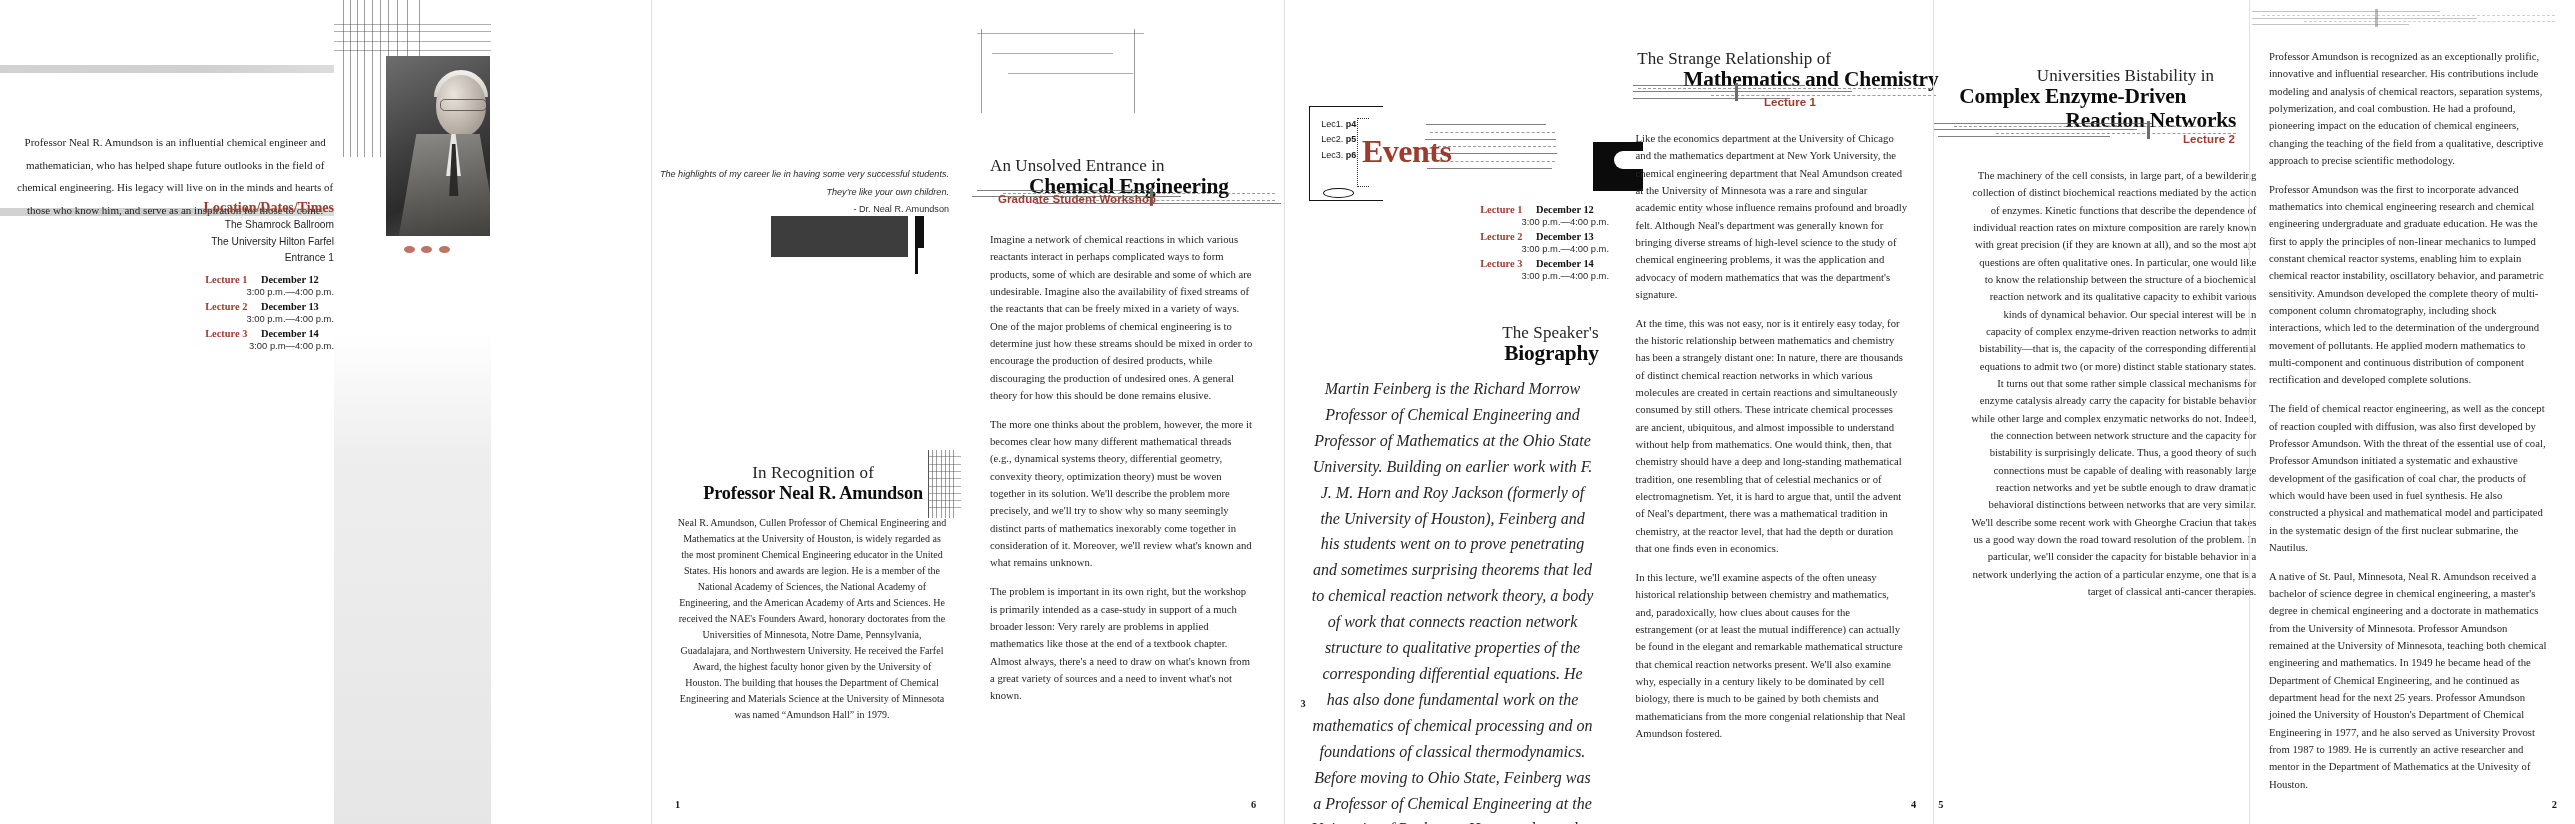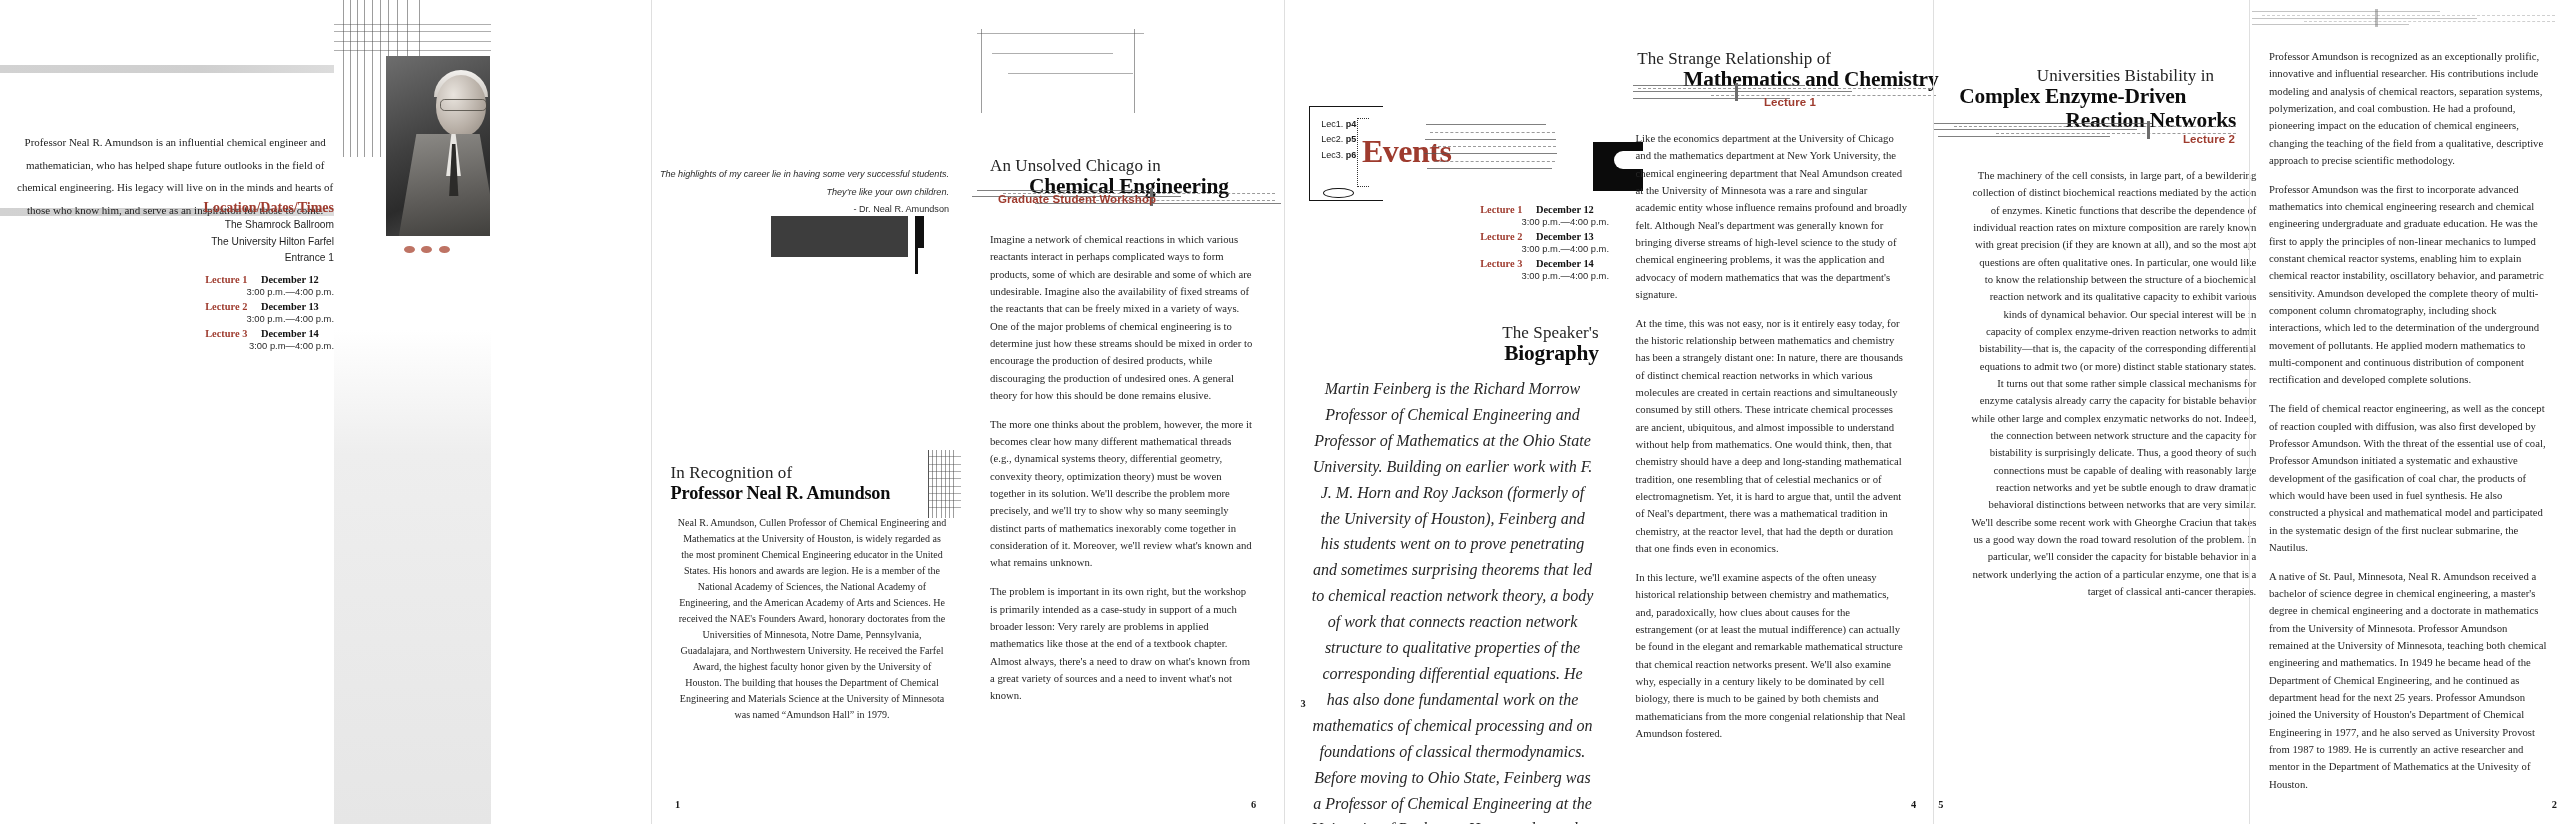--- a/index.html
+++ b/index.html
@@ -187,21 +187,21 @@
 
     <div class="quote-cap" style="left:0;top:166px;width:293px;">
       <span>The highlights of my career lie in having some very successful students. They're like your own children.</span>
       <div class="attr">- Dr. Neal R. Amundson</div>
     </div>
 
     <div style="position:absolute;left:115px;top:216px;width:137px;height:41px;background:#3d3d3d;"></div>
     <div style="position:absolute;left:259px;top:216px;width:9px;height:32px;background:#111;"></div>
     <div style="position:absolute;left:259px;top:248px;width:3.1px;height:26px;background:#111;"></div>
 
-    <div class="hdr" style="position:absolute;left:14.6px;top:464px;width:285px;">
+    <div class="hdr" style="position:absolute;left:14.6px;top:464px;width:285px;text-align:center;">
       <div class="line1">In Recognition of</div>
       <div class="line2" style="font-size:18.3px;margin-top:2.6px;">Professor Neal R. Amundson</div>
     </div>
 
     <div class="bld-art" style="left:272px;top:450px;width:32px;height:68px;border-left:0.5px solid #555;">
       <span class="col" style="left:3.1px"></span>
         <span class="col" style="left:7.3px"></span>
       <span class="col" style="left:11.5px"></span>
         <span class="col" style="left:15.7px"></span>
       <span class="col" style="left:20px"></span>
@@ -227,21 +227,21 @@
 
     <div class="bld-art" style="left:7.8px;top:29px;width:167px;height:84px;">
       <span class="rw" style="top:4.2px;"></span>
       <span class="rw" style="top:24px;left:15.7px;right:31px;"></span>
       <span class="rw" style="top:44px;left:31px;right:10.4px;"></span>
       <span class="col" style="left:4.2px;"></span>
       <span class="col" style="left:157px;"></span>
     </div>
 
     <div class="hdr" style="position:absolute;left:21px;top:157px;width:240px;text-align:left;">
-      <div class="line1">An Unsolved Chicago in</div>
+      <div class="line1">An Unsolved Entrance in</div>
       <div class="line2" style="margin-left:39px;margin-top:2.1px;">Chemical Engineering</div>
     </div>
 
     <div class="streak" style="left:2.6px;top:188px;width:311px;">
       <i style="left:5.2px;top:1.6px;width:172px;"></i>
       <i class="d" style="left:31px;top:5.2px;width:272px;"></i>
       <i style="left:0px;top:8.4px;width:209px;"></i>
       <i class="d" style="left:104px;top:11.5px;width:199px;"></i>
       <i style="left:63px;top:14.6px;width:246px;"></i>
       <b style="left:178px;top:0;height:18px;"></b>

